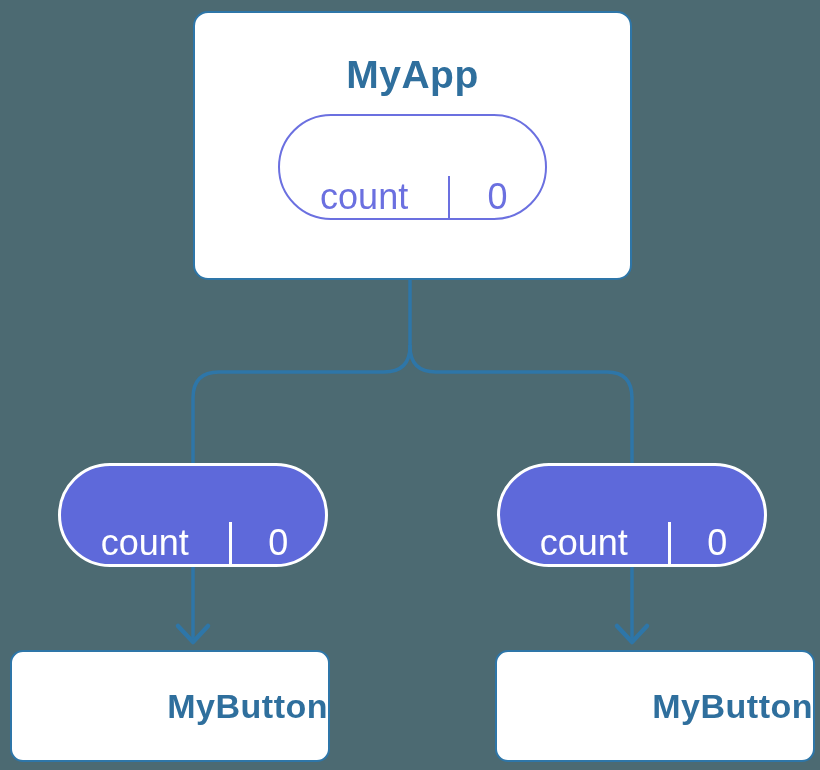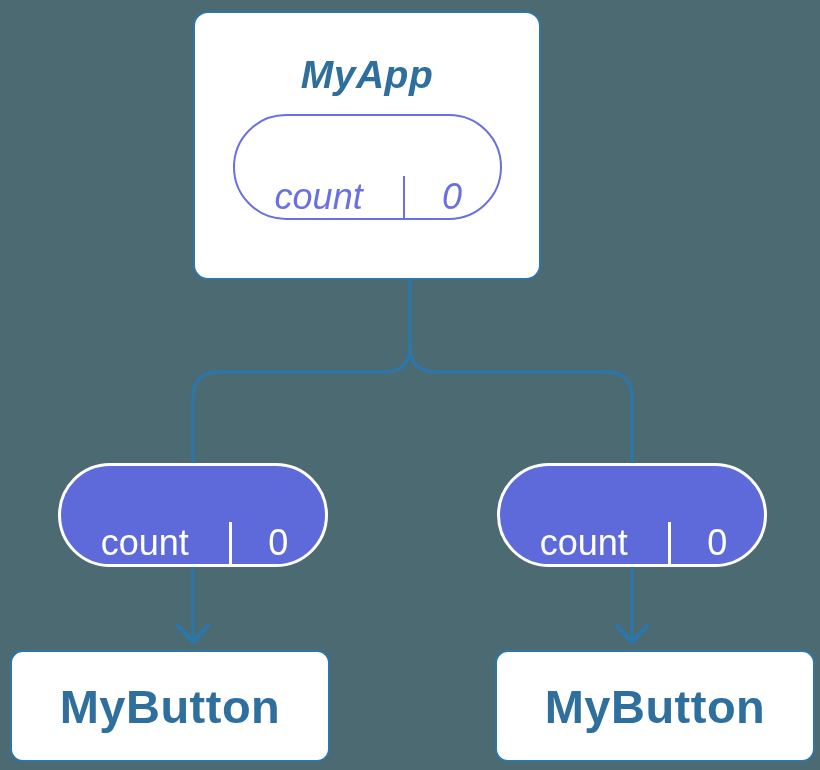--- a/index.html
+++ b/index.html
@@ -29,26 +29,25 @@
 
   .node {
     position: absolute;
     background: var(--node-fill, #ffffff);
     border: 2.5px solid var(--line, #2e76a8);
     box-sizing: border-box;
   }
 
   .node-root {
     left: 193px; top: 11px;
-    width: 348px; height: 269px;
+    width: 439px; height: 269px;
     border-radius: 15px;
     display: flex;
     flex-direction: column;
     align-items: center;
-    font-style: italic;
   }
 
   .node-title {
     margin-top: 40px;
     font-size: 39px;
     font-weight: 600;
     color: var(--node-title, #2f6f9d);
     letter-spacing: 0.5px;
   }
 
@@ -86,22 +85,22 @@
   }
   .pill-solid .pill-name { border-right: 3px solid #ffffff; }
   .pill-solid-left  { left: 58px;  top: 463px; }
   .pill-solid-right { left: 497px; top: 463px; }
 
   .node-leaf {
     width: 320px; height: 112px;
     border-radius: 13px;
     display: flex;
     align-items: center;
-    justify-content: center;
-    font-size: 47px;
+    justify-content: flex-end;
+    font-size: 34px;
     font-weight: 600;
     color: var(--node-title, #2f6f9d);
     letter-spacing: 0.5px;
   }
   .node-leaf-left  { left: 10px;  top: 650px; }
   .node-leaf-right { left: 495px; top: 650px; }
 </style>
 </head>
 <body>
 

